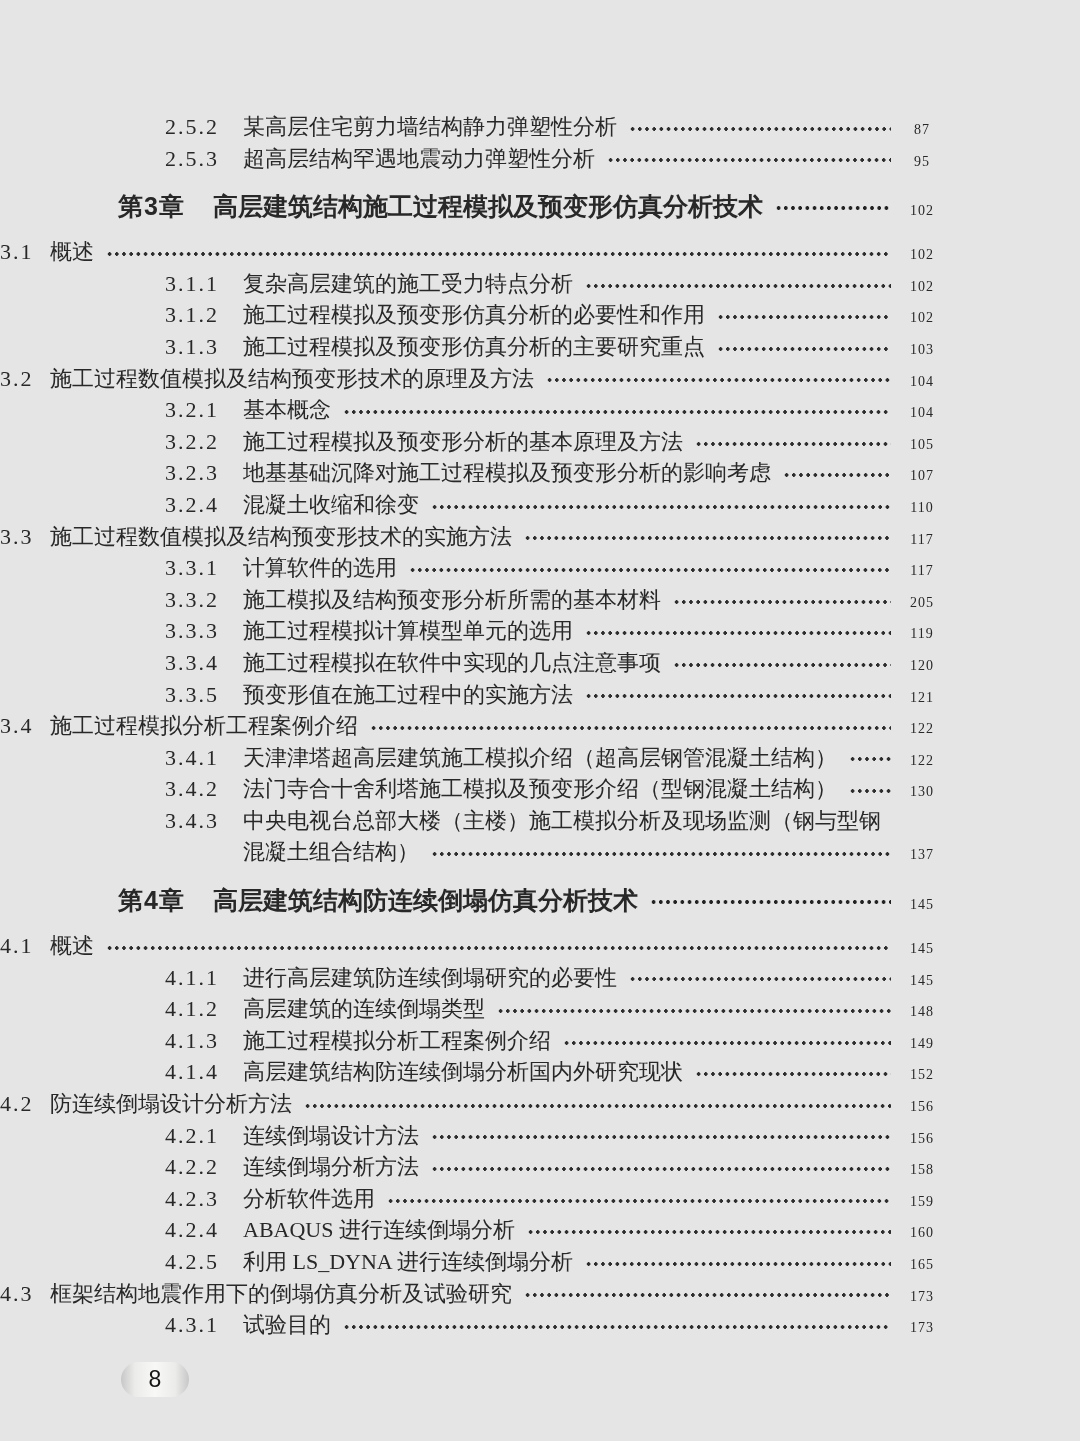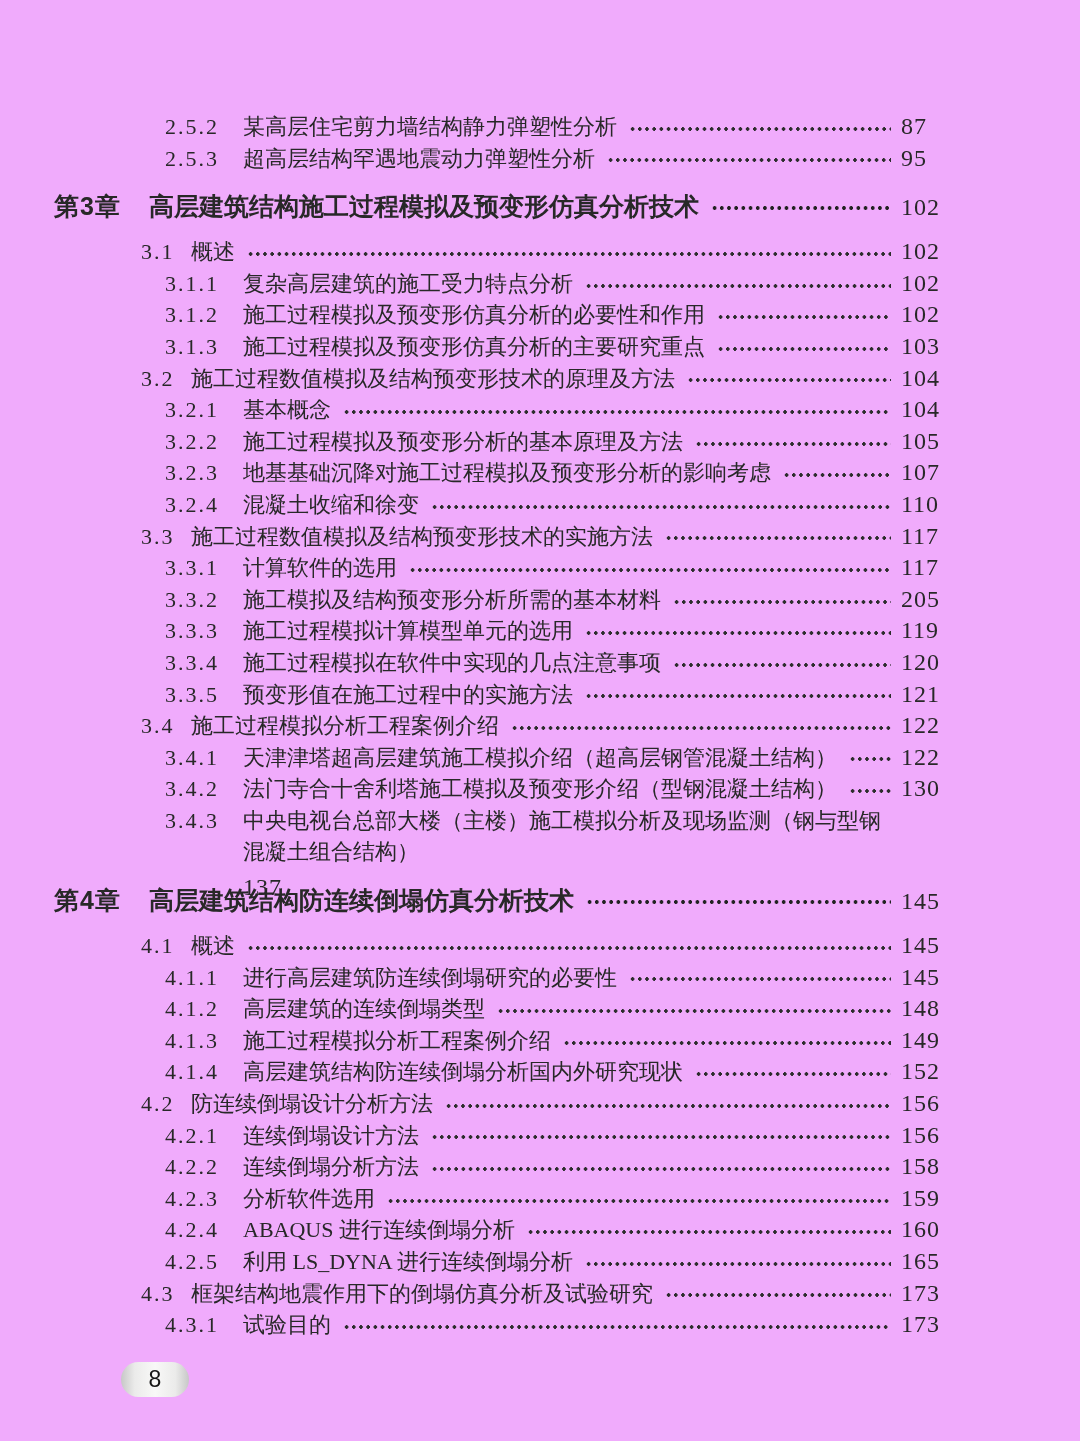--- a/index.html
+++ b/index.html
@@ -11,40 +11,40 @@
     width: 1080px;
     height: 1441px;
     position: relative;
     overflow: hidden;
     color: #282828;
     font-family: "Liberation Serif", "DejaVu Serif", serif;
   }
   .page {
     width: 1080px;
     height: 1441px;
-    background: #f0abfc;
+    background: #e5e5e5;
     position: relative;
   }
   .toc {
     padding-top: 111px;
     padding-right: 137px;
   }
   .row {
     display: flex;
     align-items: baseline;
     height: 31.6px;
     line-height: 31.6px;
     font-size: 22px;
     white-space: nowrap;
   }
-  .row.l1   { padding-left: 141px; }
+  .row.l1   { }
   .row.l2   { padding-left: 165px; }
-  .row.cont { padding-left: 243px; flex-direction: column; }
+  .row.cont { padding-left: 243px; }
   .row.chapter {
-    padding-left: 54px;
+    padding-left: 118px;
     height: 48px;
     line-height: 48px;
     margin: 8px 0 6px 0;
     font-size: 25px;
     font-weight: 700;
     font-family: "Liberation Sans", "DejaVu Sans", sans-serif;
   }
   .num { letter-spacing: 2px; flex: 0 0 auto; }
   .l1 .num      { min-width: 50px; }
   .l2 .num      { min-width: 78px; }
@@ -60,22 +60,22 @@
     background-repeat: repeat-x;
     background-position: left center;
     min-width: 20px;
   }
   .chapter .leader {
     background-image: radial-gradient(circle, #222222 1.8px, rgba(0,0,0,0) 2.1px);
   }
   .pg {
     flex: 0 0 auto;
     min-width: 42px;
-    text-align: left;
-    font-size: 24px;
+    text-align: center;
+    font-size: 14px;
     font-weight: 400;
     font-family: "Liberation Serif", "DejaVu Serif", serif;
     letter-spacing: 1px;
   }
   .footer-badge {
     position: absolute;
     left: 121px;
     top: 1362px;
     width: 68px;
     height: 35px;

